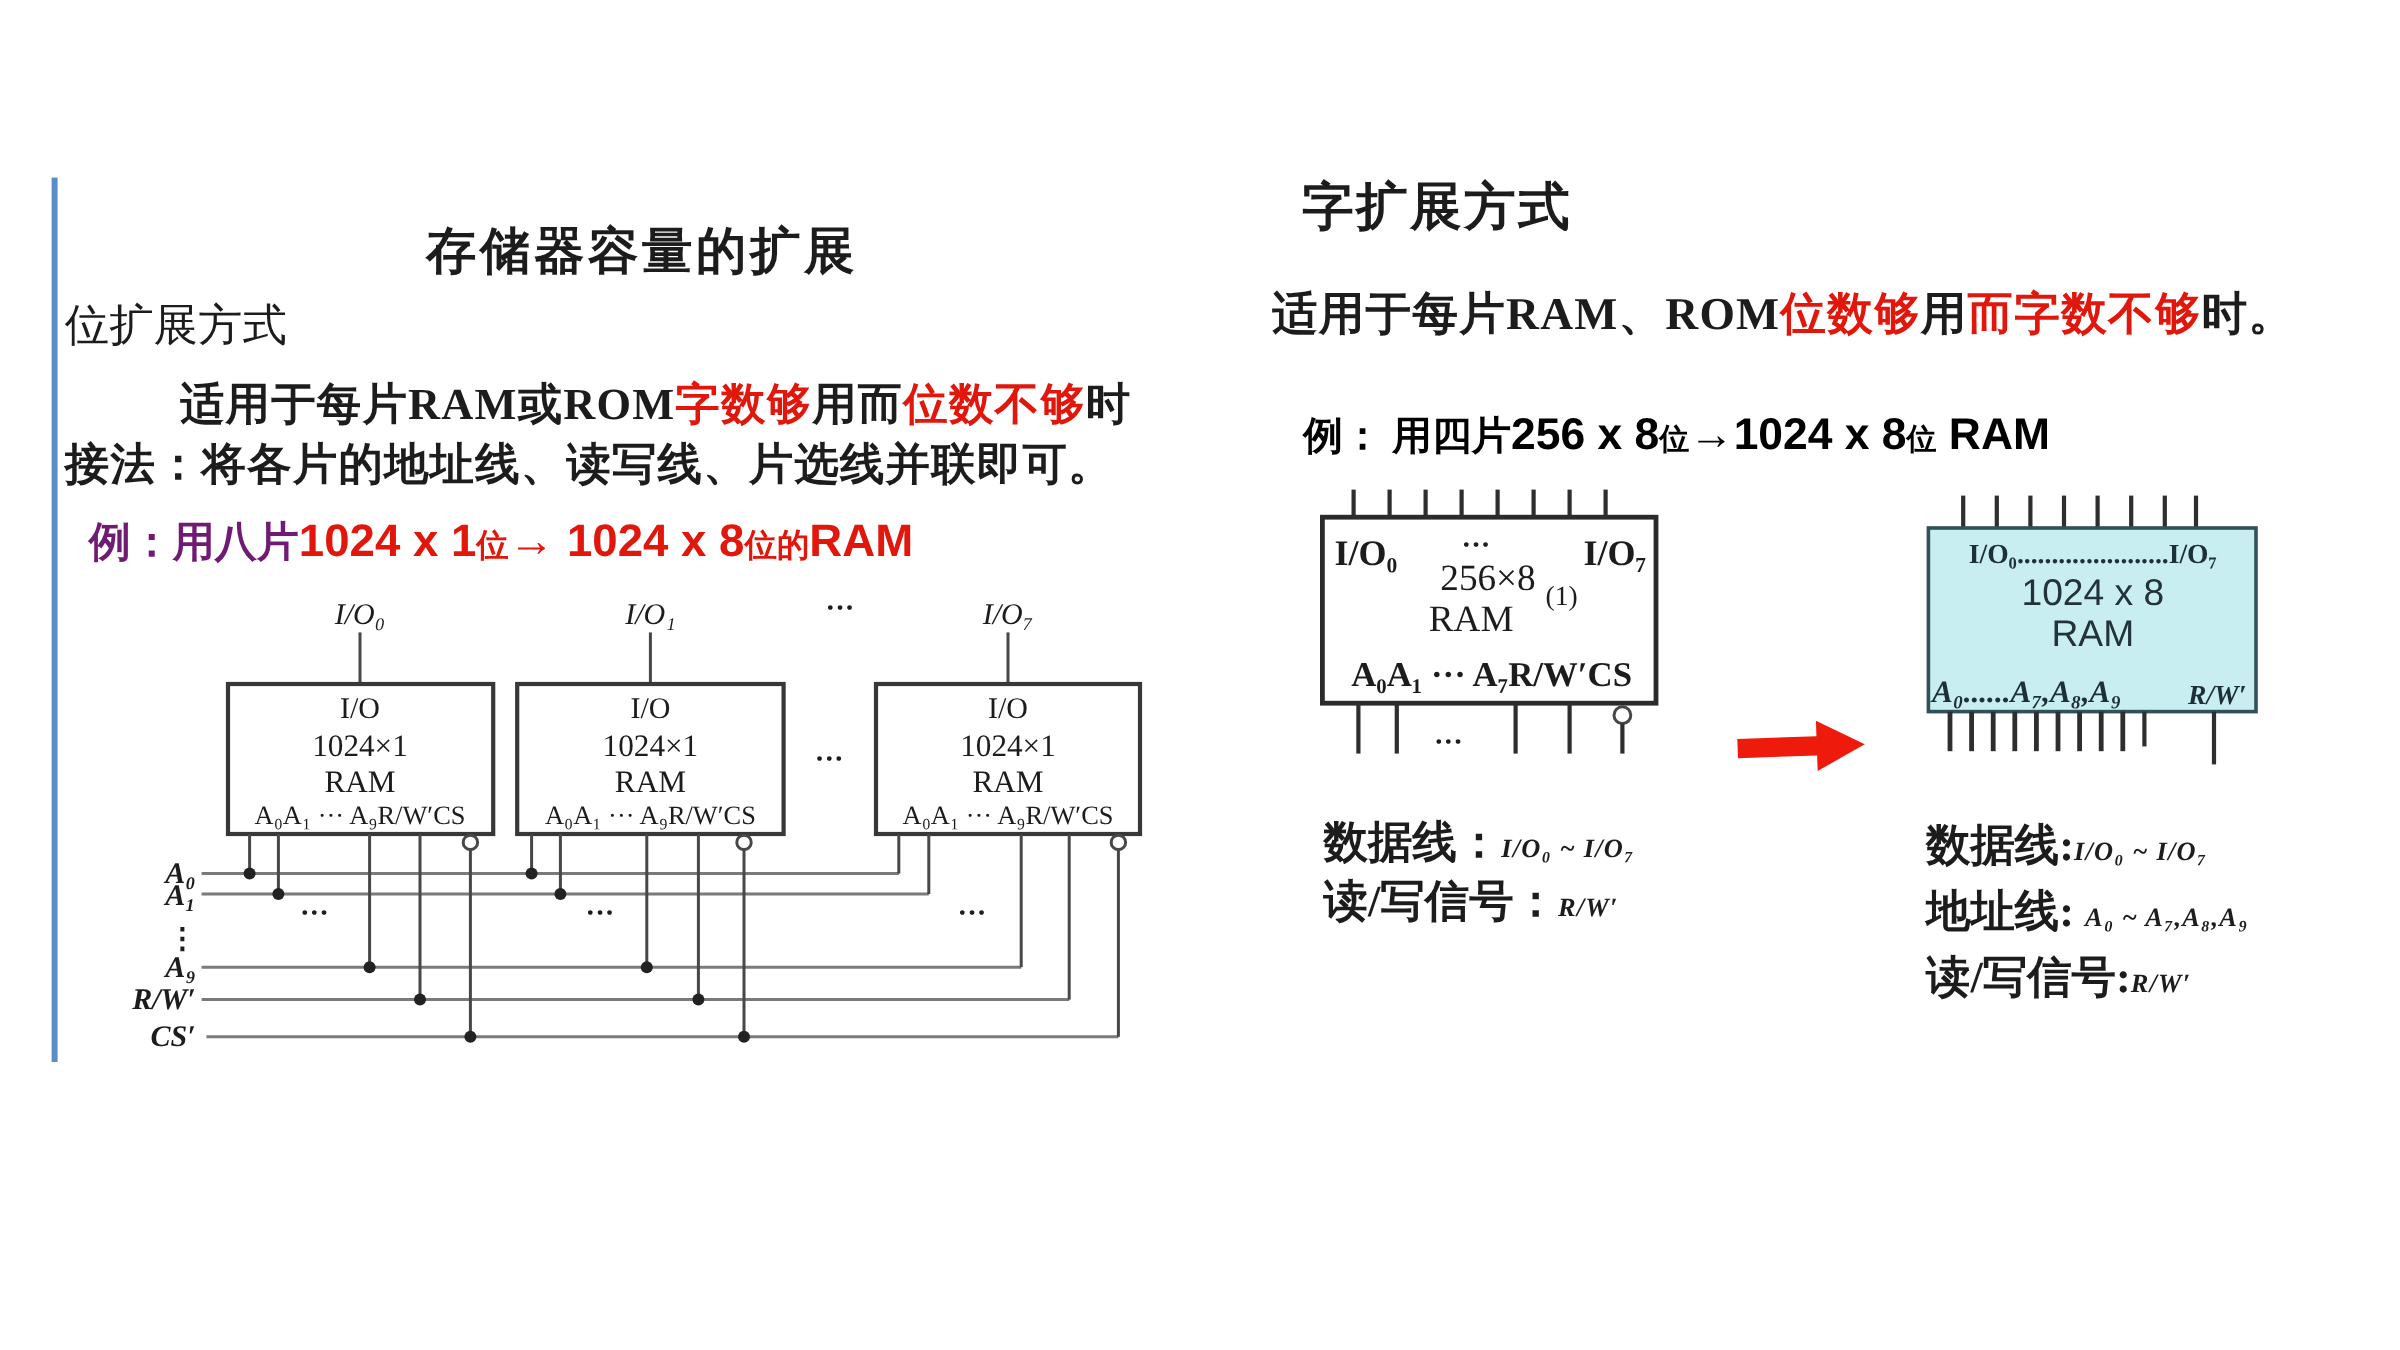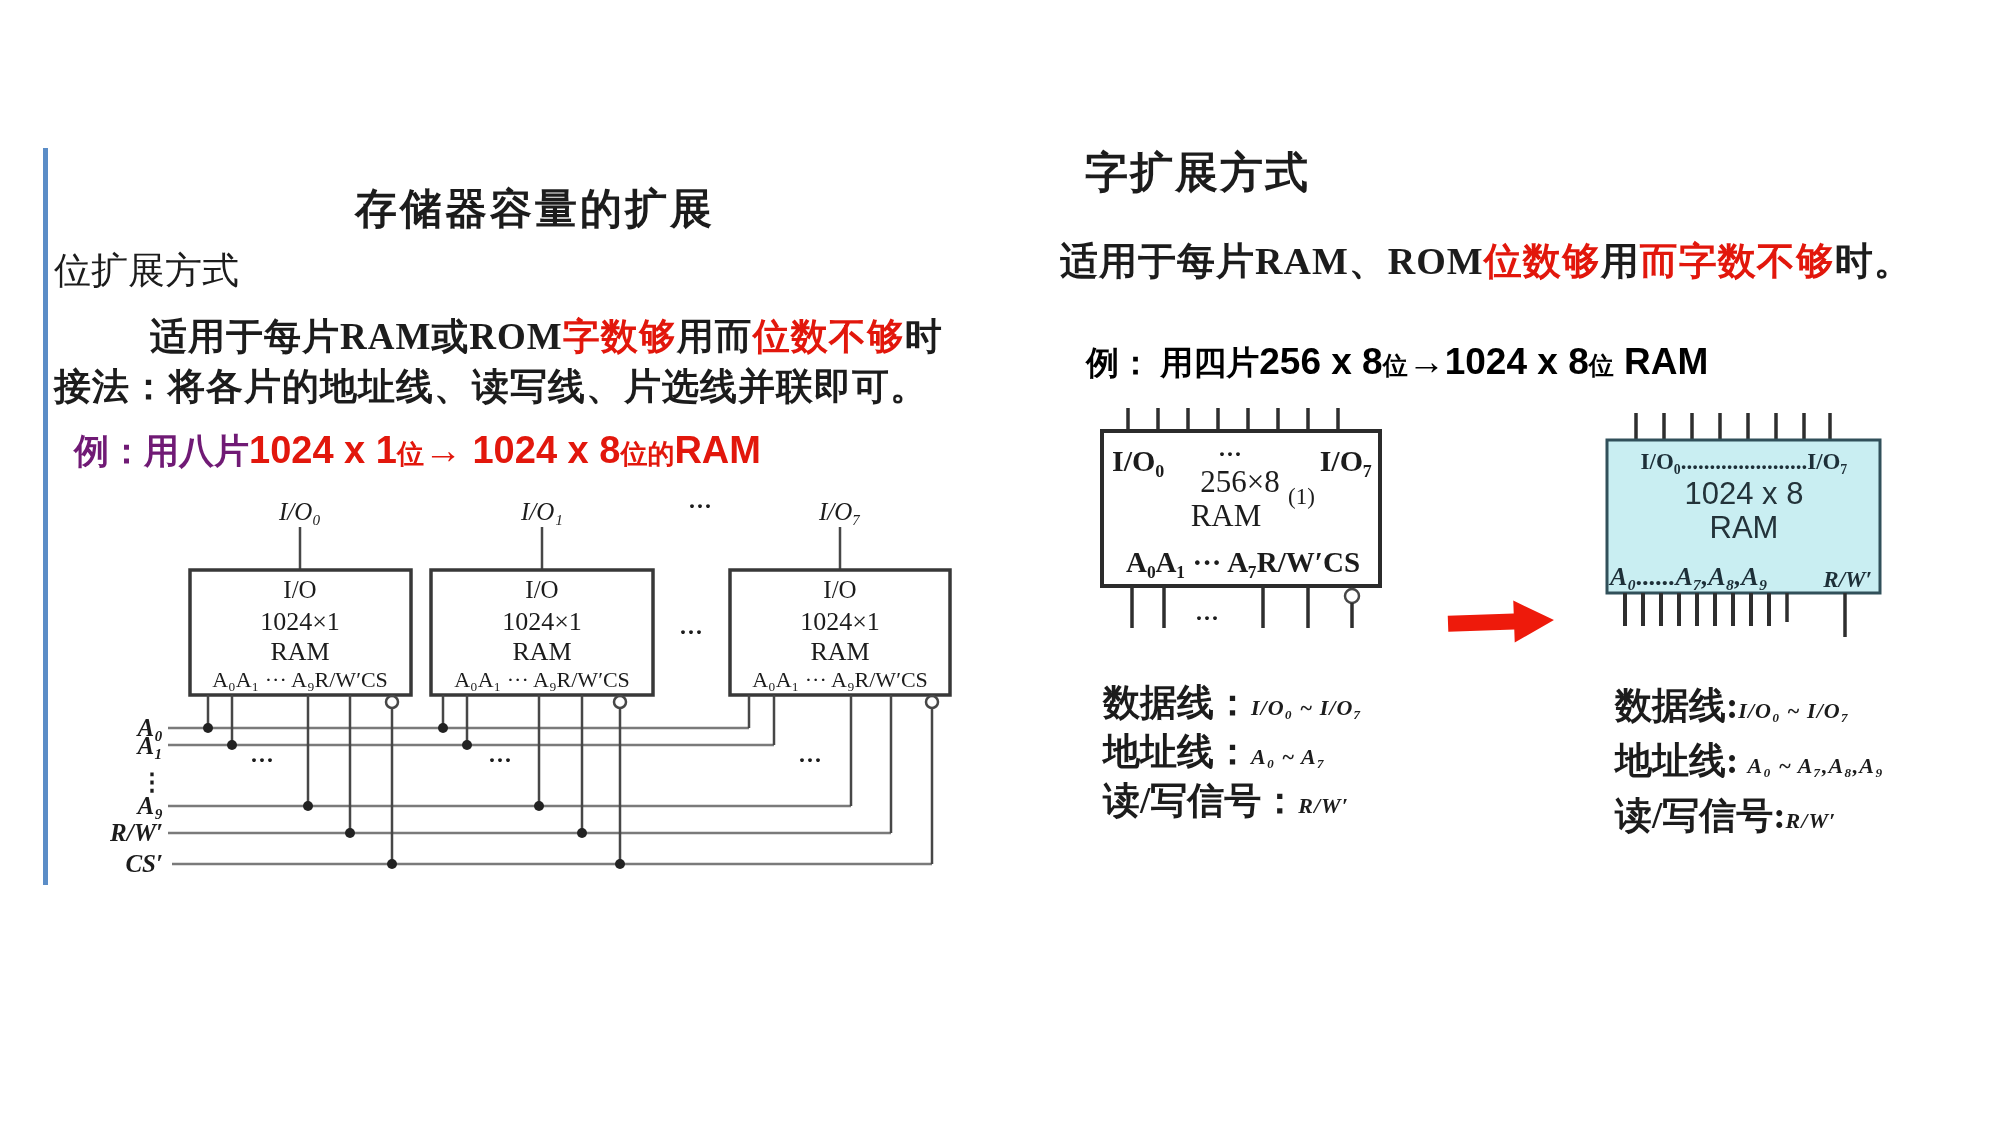--- a/index.html
+++ b/index.html
@@ -26,21 +26,21 @@
   .r-example{left:1086px;top:341px;white-space:nowrap;color:#000000;}
   .r-example .hand{font-size:33px;font-weight:600;}
   .r-example .num{font-size:37px;font-weight:600;font-family:"Liberation Sans",sans-serif;}
   .r-example .small{font-size:25px;font-weight:600;}
 
   .list{white-space:nowrap;}
   .list .row{display:block;}
   .list-a{left:1103px;top:678px;}
   .list-a .row{height:49px;line-height:49px;}
   .list-b{left:1605px;top:678px;}
-  .list-b .row{height:55px;line-height:55px;margin-left:10px;}
+  .list-b .row{height:55px;line-height:55px;}
   .lab{font-size:37px;font-weight:700;}
   .val{font-size:22px;font-weight:700;font-style:italic;letter-spacing:1px;}
 
   svg{position:absolute;overflow:visible;}
   svg text{font-family:"Liberation Serif",serif;fill:#1c1c1c;}
   .t-io{font-style:italic;font-size:25px;}
   .t-chip{font-size:25px;}
   .t-cap{font-size:26px;}
   .t-pins{font-size:22px;}
   .t-dots{font-size:24px;font-weight:700;}
@@ -234,21 +234,20 @@
     <line class="tick-thick" x1="1733" y1="593" x2="1733" y2="626"></line>
     <line class="tick-thick" x1="1751" y1="593" x2="1751" y2="626"></line>
     <line class="tick-thick" x1="1769" y1="593" x2="1769" y2="626"></line>
     <line class="tick" x1="1787" y1="593" x2="1787" y2="622"></line>
     <line class="tick" x1="1845" y1="593" x2="1845" y2="637"></line>
   </g>
 </svg>
 
 <div class="abs list list-a">
   <div class="row"><span class="lab">数据线：</span><span class="val">I/O₀ ~ I/O₇</span></div>
-  <div class="row"><span class="lab">地址线：</span><span class="val">A₀ ~ A₇</span></div>
   <div class="row"><span class="lab">读/写信号：</span><span class="val">R/W′</span></div>
 </div>
 
 <div class="abs list list-b">
   <div class="row"><span class="lab">数据线:</span><span class="val">I/O₀ ~ I/O₇</span></div>
   <div class="row"><span class="lab">地址线: </span><span class="val">A₀ ~ A₇,A₈,A₉</span></div>
   <div class="row"><span class="lab">读/写信号:</span><span class="val">R/W′</span></div>
 </div>
 
 </body></html>

